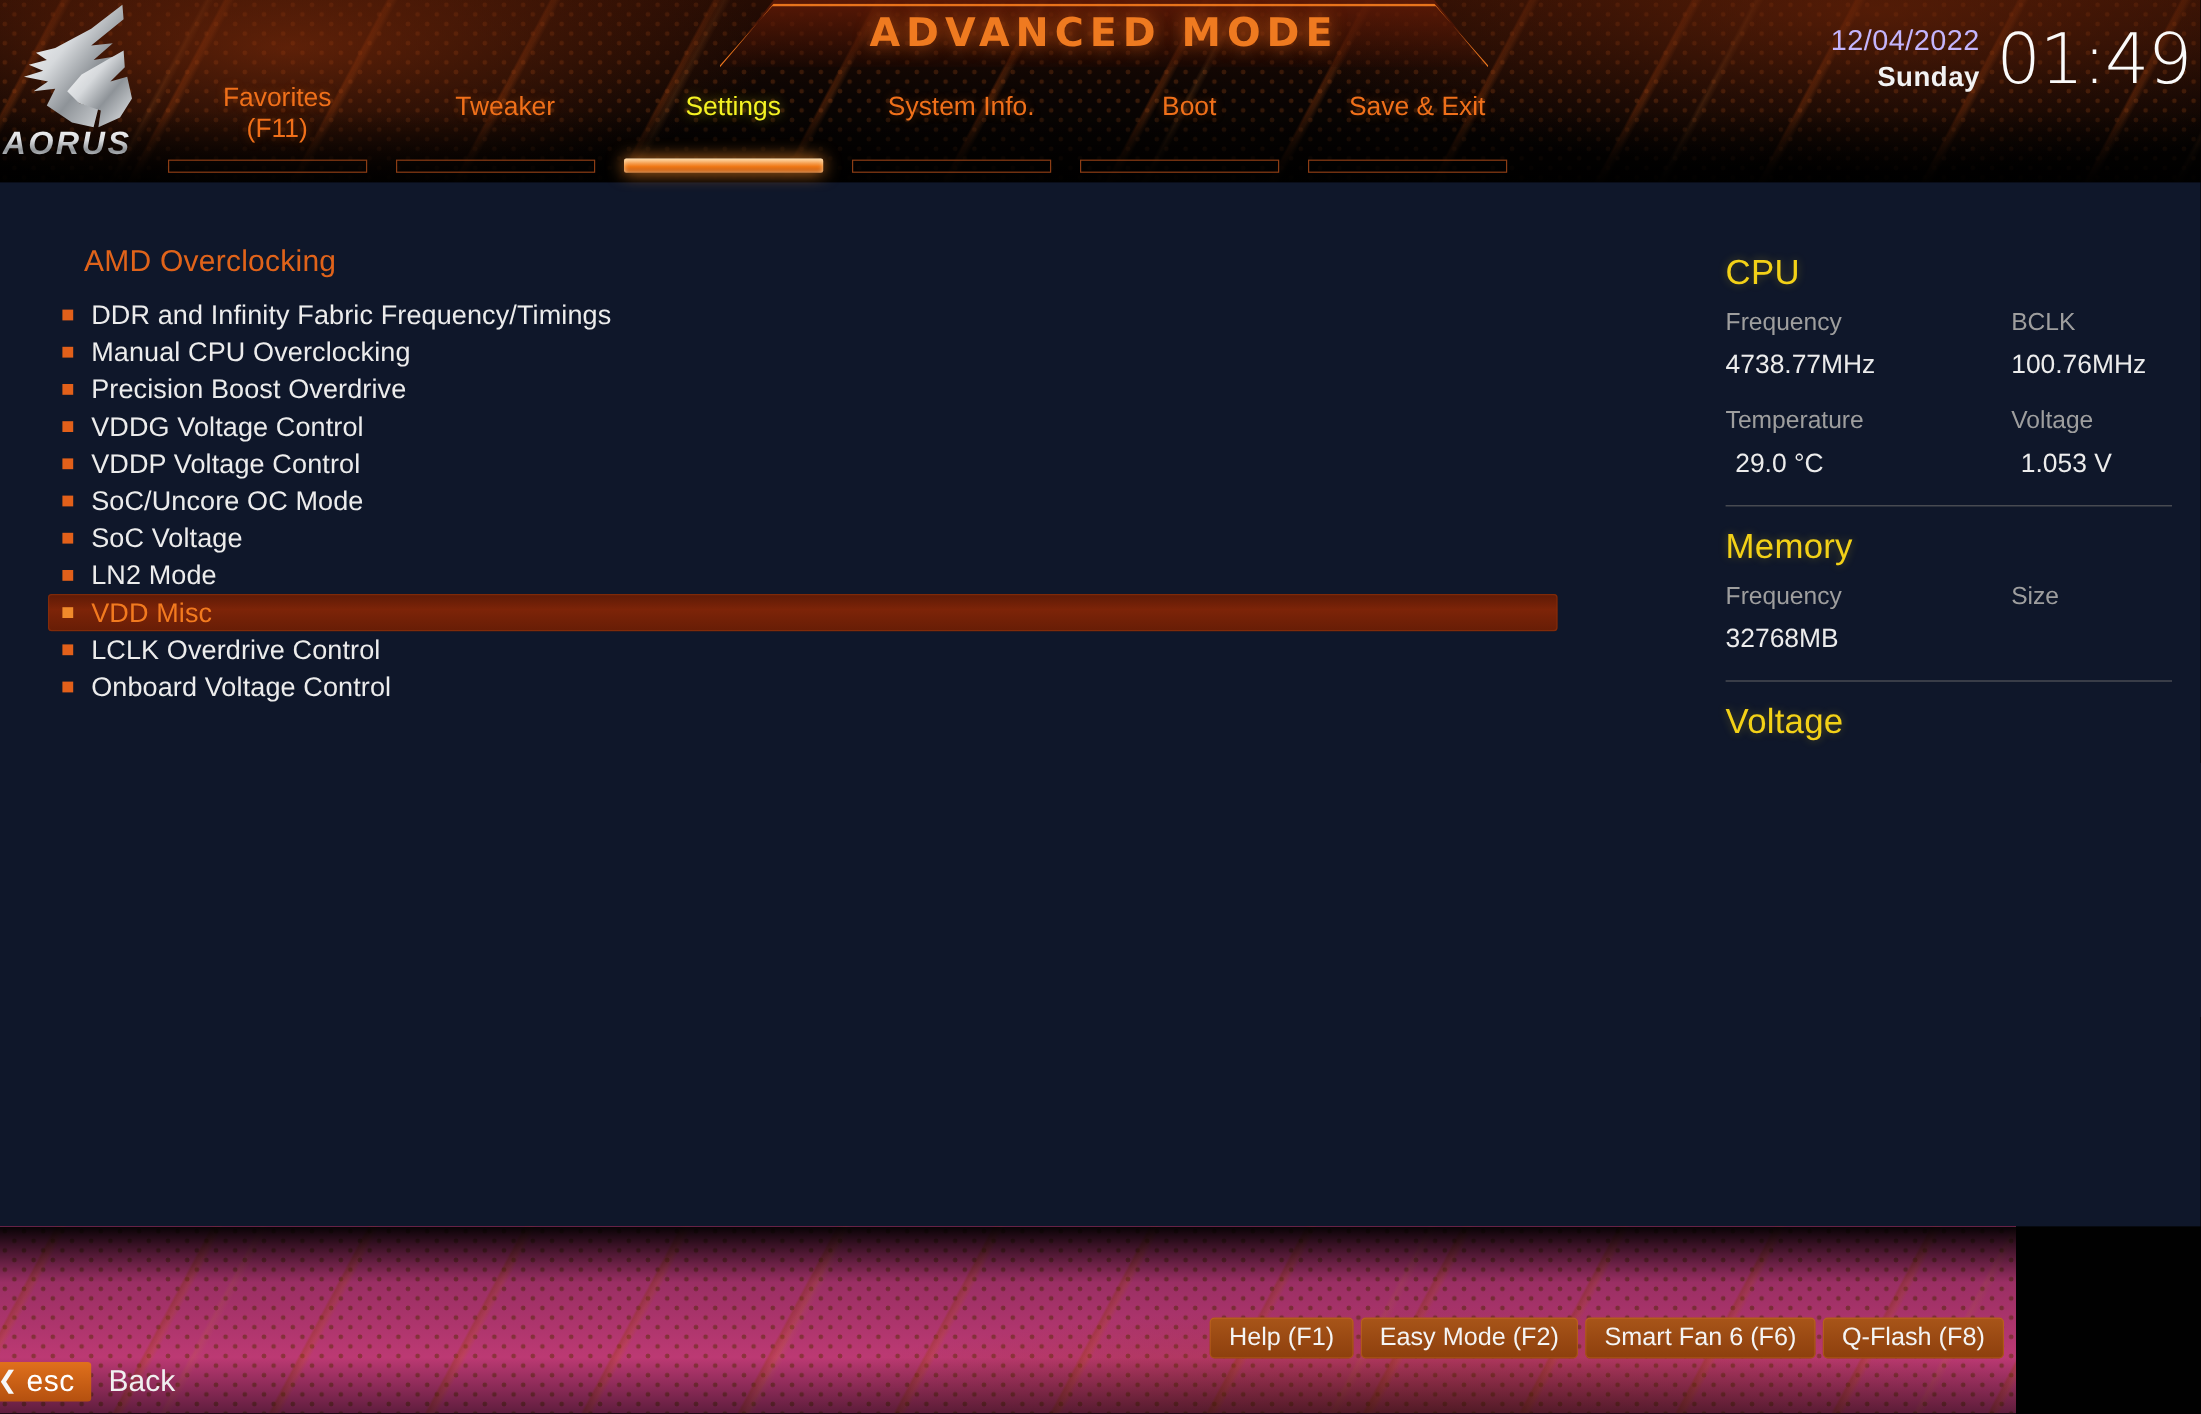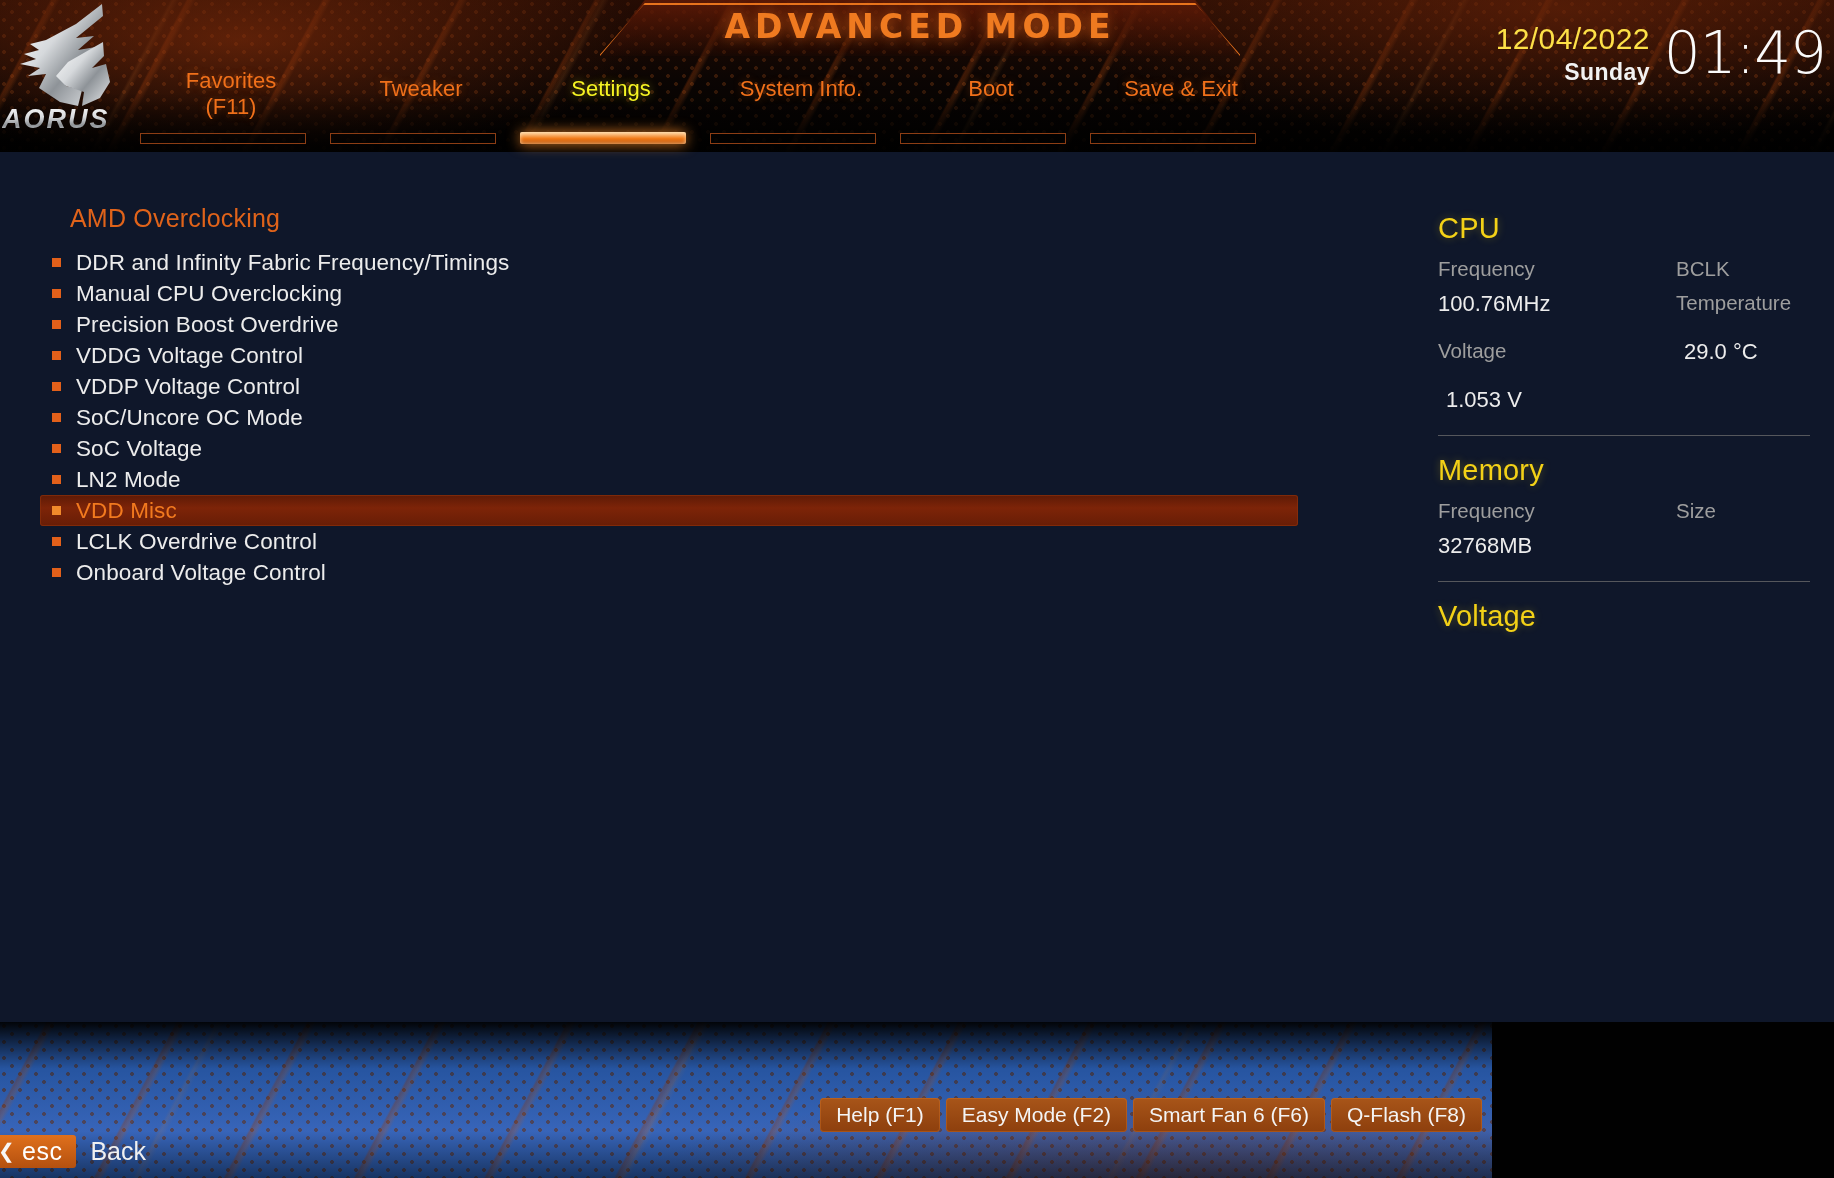--- a/index.html
+++ b/index.html
@@ -92,21 +92,21 @@
     font-family:"DejaVu Sans", sans-serif;
     font-size:33px; font-weight:bold;
     letter-spacing:5px;
     color:#ef7a20;
     text-shadow:0 0 14px rgba(240,110,25,.65);
   }
 
   
   #clock{ position:absolute; right:8px; top:20px; z-index:6; display:flex; align-items:center; gap:14px; }
   #clock .dates{ text-align:right; line-height:1.26; }
-  #clock .d1{ font-size:30px; color:#fde047; letter-spacing:.4px; }
+  #clock .d1{ font-size:24px; color:#c4b5fd; letter-spacing:.4px; }
   #clock .d2{ font-size:23px; color:#f2f2f2; letter-spacing:.4px;font-weight:bold; }
   #clock .time{
     font-family:"DejaVu Sans", sans-serif;
     font-size:58px; font-weight:300; color:#fafafa;
     letter-spacing:-1px; line-height:.92;
   }
 
   
   #nav{
     position:absolute; left:136px; top:76px; width:1200px; height:70px; z-index:6;
@@ -188,22 +188,22 @@
     position:absolute; left:30px; top:880px; width:1175px; height:1px;
     background:linear-gradient(90deg, rgba(210,210,210,.05), rgba(225,225,225,.9) 6%, rgba(225,225,225,.9) 92%, rgba(210,210,210,.05));
   }
   #helptext{
     position:absolute; left:72px; top:902px;
     font-size:22px; color:#e8e8e8;
   }
 
   
   #footer{
-    position:absolute; left:0; top:1022px; width:1492px; height:156px;
-    background:#3b82f6; overflow:hidden;
+    position:absolute; left:0; top:1022px; width:1680px; height:156px;
+    background:#ec4899; overflow:hidden;
   }
   #footer .hex{
     position:absolute; inset:0;
     background-image:
       radial-gradient(circle at 4px 4px, rgba(118,56,20,.55) 1.7px, transparent 2.2px),
       radial-gradient(circle at 12px 12px, rgba(118,56,20,.55) 1.7px, transparent 2.2px);
     background-size:16px 16px, 16px 16px;
   }
   #footer .streaks{
     position:absolute; inset:0;
@@ -372,20 +372,21 @@
           <span class="bullet"></span>
           <span class="mlabel">Onboard Voltage Control</span>
         </div>
       </div>
     <div id="sysinfo">
         <div class="sect first">
           <h3>CPU</h3>
           <div class="grid2">
             <div class="glabel">Frequency</div>
             <div class="glabel">BCLK</div>
+            <div class="gval">4738.77MHz</div>
             <div class="gval">100.76MHz</div>
             <div class="glabel">Temperature</div>
             <div class="glabel">Voltage</div>
             <div class="gval ind">29.0 °C</div>
             <div class="gval ind">1.053 V</div>
           </div>
         </div>
         <div class="sect">
           <div class="rule"></div>
           <h3>Memory</h3>

